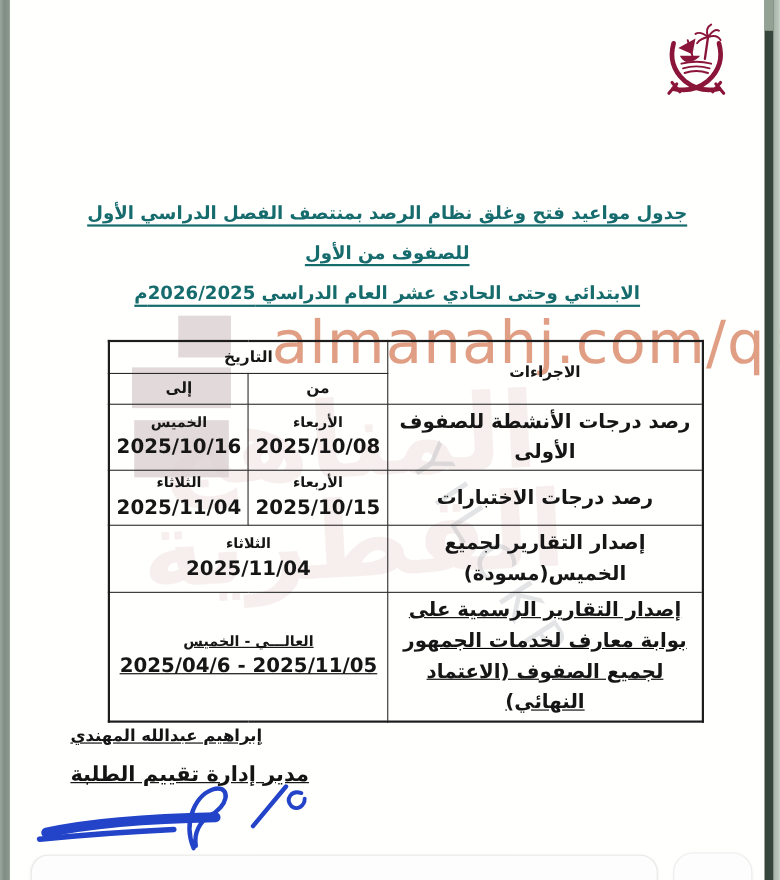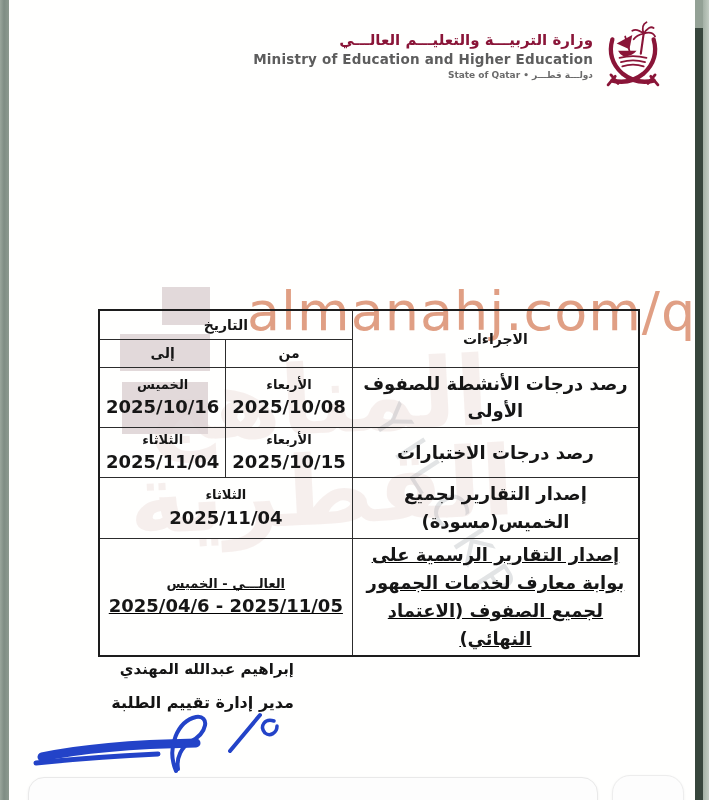--- a/index.html
+++ b/index.html
@@ -58,24 +58,24 @@
     direction:rtl; background:transparent; }
   .sched td { border:1.6px solid #2c2c2c; text-align:center; vertical-align:middle;
     color:#161616; padding:2px 6px; background:transparent; }
   .sched { border:2.5px solid #1d1d1d;margin-top:37px; }
   .td-proc { font-size:18px; font-weight:bold; line-height:1.55; }
   .td-day { font-size:13px; font-weight:bold; line-height:1.4; }
   .num { direction:ltr; font-size:18px; font-weight:bold; }
   .hdr { font-size:14px; font-weight:bold; }
 
   
-  .sig-block { position:absolute; left:55px; top:658px; width:230px; text-align:right;
-    direction:rtl; z-index:3; }
+  .sig-block { position:absolute; left:55px; top:658px; width:230px; text-align:left;
+    direction:rtl; z-index:3;text-decoration:underline; }
   .sig-name { font-size:15px; font-weight:bold; color:#141414; line-height:1.5; }
-  .sig-role { font-size:16px; font-weight:bold; color:#141414; margin-top:12px; }
+  .sig-role { font-size:19px; font-weight:bold; color:#141414; margin-top:12px; }
   .sig-scrawl { position:absolute; left:15px; top:705px; z-index:3; }
 
   
   .bottom-input { position:absolute; left:19px; top:777px; width:570px; height:42px;
     background:#fdfdfd; border:1px solid #e9e9e9; border-radius:16px;
     box-shadow:0 1px 3px rgba(0,0,0,0.06); z-index:8; }
   .bottom-button { position:absolute; left:603px; top:775px; width:72px; height:44px;
     background:#fdfdfd; border:1px solid #ededed; border-radius:18px;
     box-shadow:0 1px 3px rgba(0,0,0,0.06); z-index:8;
     display:flex; align-items:flex-end; justify-content:center; overflow:hidden; }
@@ -88,25 +88,20 @@
   <div class="page">
 
     <div class="wm-site">almanahj.com/qa</div>
     <div class="wm-ghost">المناهج القطرية</div>
     <div class="wm-diag">YILCKP</div>
     <div class="hl hl-1"></div>
     <div class="hl hl-2"></div>
     <div class="hl hl-3"></div>
 
     <div class="logo-block">
-      <div class="logo-text">
-        <div class="logo-ar">وزارة التربيـــة والتعليـــم العالـــي</div>
-        <div class="logo-en">Ministry of Education and Higher Education</div>
-        <div class="logo-state">State of Qatar • دولـــة قطـــر</div>
-      </div>
       <svg class="emblem" viewBox="0 0 90 112">
         <g fill="none" stroke="#8A1538" stroke-linecap="round">
 
           <path d="M16,34 Q8,62 30,82 Q50,98 74,92" stroke-width="6"></path>
           <path d="M74,34 Q82,62 60,82 Q40,98 16,92" stroke-width="6"></path>
 
           <path d="M70,86 L80,98 M76,84 L66,96" stroke-width="4"></path>
           <path d="M20,86 L10,98 M14,84 L24,96" stroke-width="4"></path>
 
           <path d="M26,60 Q45,55 64,60" stroke-width="2.5"></path>
@@ -121,20 +116,24 @@
         </g>
         <g fill="#8A1538">
 
           <path d="M22,40 L44,28 L40,48 Z"></path>
 
           <path d="M24,50 L50,50 Q44,58 32,58 Q26,55 24,50 Z"></path>
         </g>
       </svg>
     </div>
 
+    <div class="doc-title">
+      <div>جدول مواعيد فتح وغلق نظام الرصد بمنتصف الفصل الدراسي الأول للصفوف من الأول</div>
+      <div>الابتدائي وحتى الحادي عشر العام الدراسي 2026/2025م</div>
+    </div>
 
     <table class="sched">
       <colgroup>
           <col style="width:287px">
           <col style="width:113px">
           <col style="width:114px">
         </colgroup>
       <tbody>
           <tr>
         <td rowspan="2" class="hdr" style="height:57px;">الاجراءات</td>

